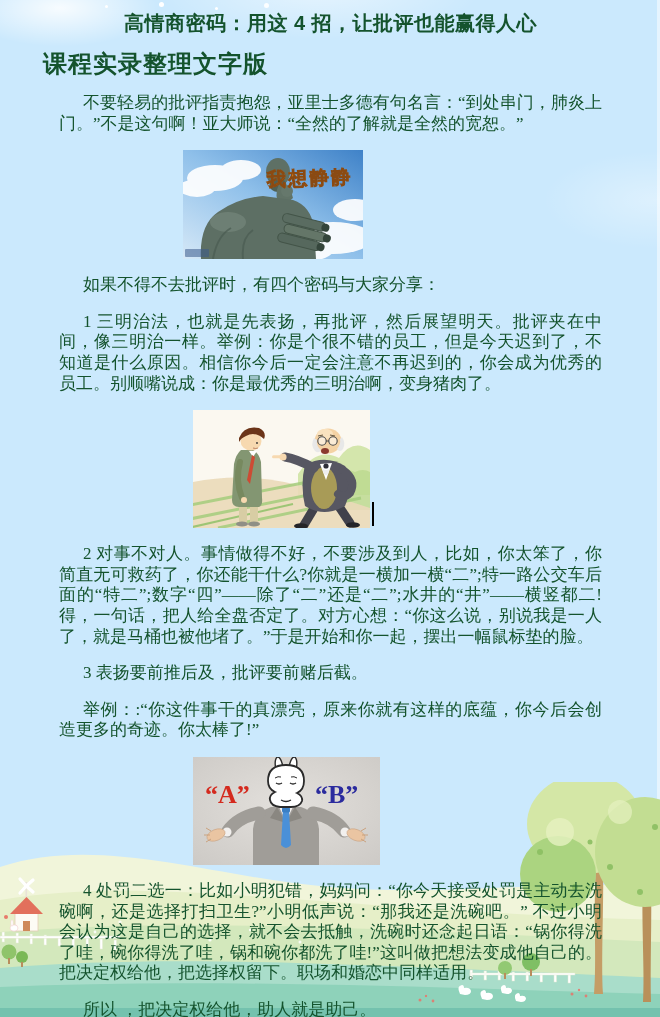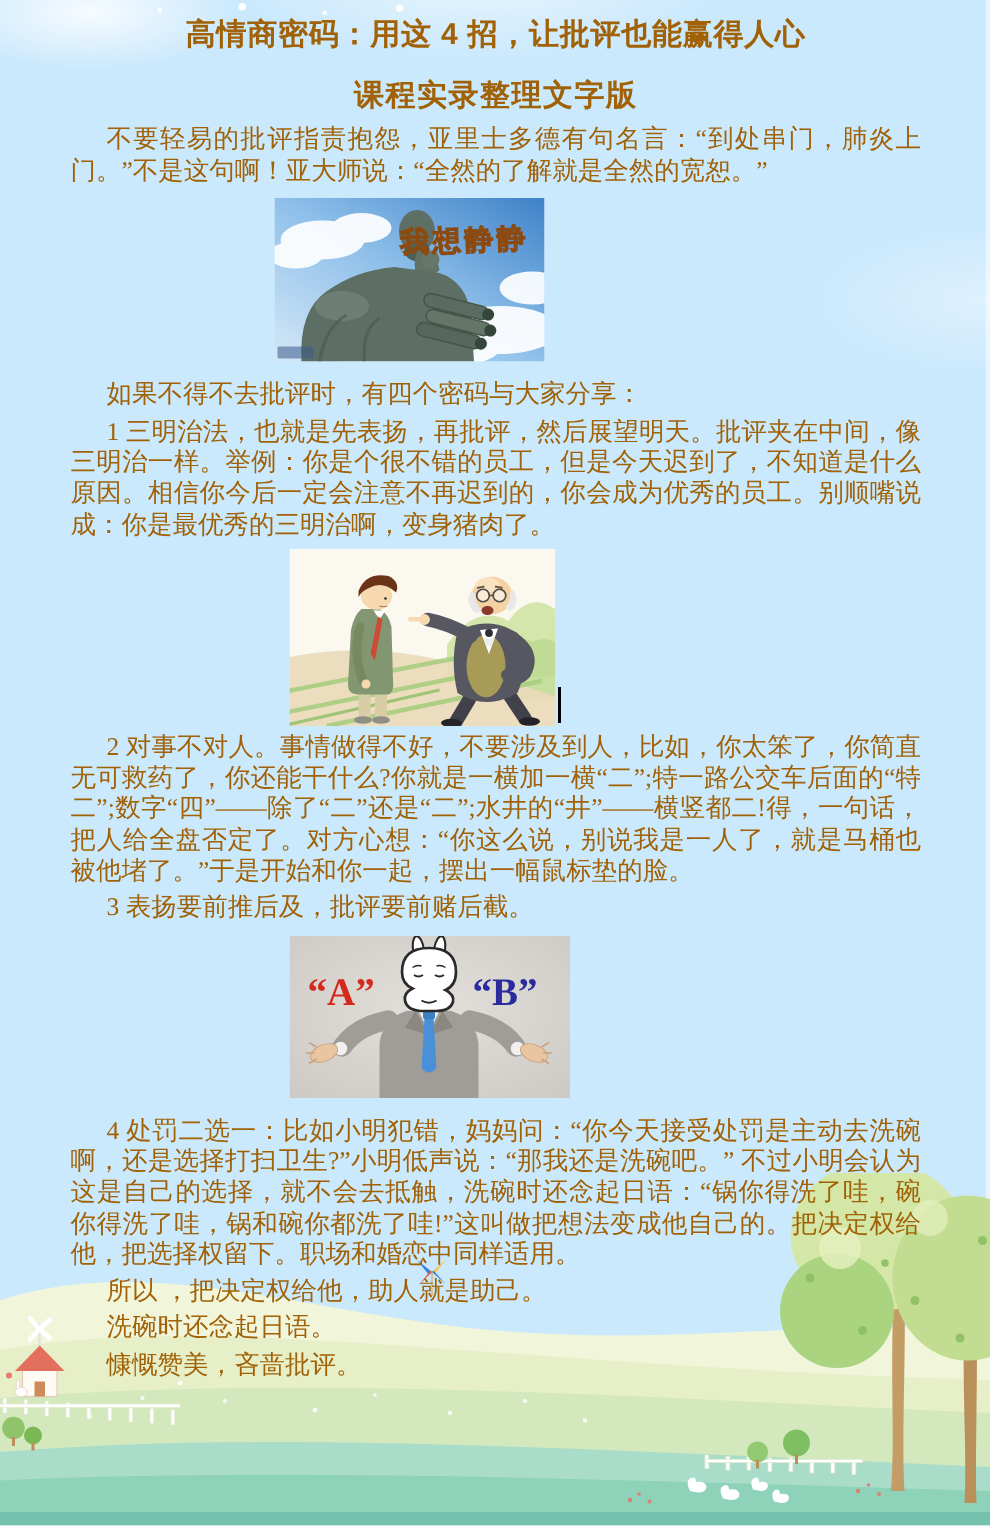--- a/index.html
+++ b/index.html
@@ -1,39 +1,39 @@
 <!DOCTYPE html>
 <html><head>
 <meta charset="utf-8">
 <style>
   html,body{margin:0;padding:0;}
   .page{
     position:relative;width:660px;height:1017px;overflow:hidden;
     background:#cbe9fd;
     font-family:"Liberation Serif","DejaVu Serif",serif;
-    color:#a16207;
+    color:#14532d;
   }
   .bg-sky{
     position:absolute;inset:0;
     background:
       radial-gradient(140px 55px at 60px 8px, rgba(255,255,255,.85), rgba(255,255,255,0) 70%),
       radial-gradient(230px 70px at 320px -10px, rgba(255,255,255,.5), rgba(255,255,255,0) 70%),
       radial-gradient(160px 70px at 655px 200px, rgba(255,255,255,.35), rgba(255,255,255,0) 70%),
       #cbe9fd;
   }
   .stars{position:absolute;left:105px;top:5px;width:3px;height:3px;border-radius:50%;background:#fff;
     box-shadow:55px -2px 0 1px #fff,110px 2px 0 #fff,160px -1px 0 1px rgba(255,255,255,.9),22px 13px 0 rgba(255,255,255,.7);}
   .edge-strip{position:absolute;right:0;top:0;width:3px;height:100%;background:rgba(255,255,255,.5);}
   .bg-landscape{position:absolute;left:0;bottom:0;width:660px;height:235px;}
   .doc{position:relative;z-index:2;box-sizing:border-box;width:660px;padding:6px 42px 0 43px;}
   h1.title{font-family:"Liberation Sans","DejaVu Sans",sans-serif;font-size:20px;line-height:26px;
     font-weight:bold;text-align:center;margin:4px 0 0 0;letter-spacing:.5px;}
-  h2.subtitle{font-family:"Liberation Sans","DejaVu Sans",sans-serif;font-size:20px;line-height:26px;
-    font-weight:bold;text-align:center;margin:15px 0 6px 0;letter-spacing:1px;}
-  p.body-p{margin:4px;font-size:17px;line-height:20.6px;text-indent:24px;text-align:justify;}
+  h2.subtitle{font-family:"Liberation Sans","DejaVu Sans",sans-serif;font-size:24px;line-height:26px;
+    font-weight:bold;margin:15px 0 6px 0;letter-spacing:1px;}
+  p.body-p{margin:16px;font-size:17px;line-height:20.6px;text-indent:24px;text-align:justify;}
   figure{margin:0;position:relative;}
   .fig-statue{margin:8px 0 12px 140px;width:180px;height:109px;}
   .fig-scold{margin:6px 0 4px 150px;width:177px;height:118px;}
   .fig-shrug{margin:8px 0 12px 150px;width:187px;height:108px;}
   figure svg{display:block;}
   .caret{position:absolute;right:-4px;bottom:2px;width:2px;height:24px;background:#000;}
 </style>
 </head>
 <body>
 
@@ -260,20 +260,21 @@
           <path d="M125,26 l5,-1 M137,25 l5,1" stroke="#6a5a42" stroke-width="1.2"></path>
           <ellipse cx="132" cy="41" rx="4" ry="3" fill="#8a3a2e"></ellipse>
         </g>
 
       </svg>
       <span class="caret"></span>
     </figure>
 
     <p class="body-p">2 对事不对人。事情做得不好，不要涉及到人，比如，你太笨了，你简直无可救药了，你还能干什么?你就是一横加一横“二”;特一路公交车后面的“特二”;数字“四”——除了“二”还是“二”;水井的“井”——横竖都二!得，一句话，把人给全盘否定了。对方心想：“你这么说，别说我是一人了，就是马桶也被他堵了。”于是开始和你一起，摆出一幅鼠标垫的脸。</p>
     <p class="body-p">3 表扬要前推后及，批评要前赌后截。</p>
+    <p class="body-p">举例：:“你这件事干的真漂亮，原来你就有这样的底蕴，你今后会创造更多的奇迹。你太棒了!”</p>
 
     <figure class="fig-shrug">
       <svg viewBox="0 0 187 108" width="187" height="108">
         <defs>
           <radialGradient id="gbg" cx="0.5" cy="0.45" r="0.8">
             <stop offset="0" stop-color="#e3e0dc"></stop>
               <stop offset="1" stop-color="#cbc8c4"></stop>
           </radialGradient>
         </defs>
         <rect width="187" height="108" fill="url(#gbg)"></rect>

